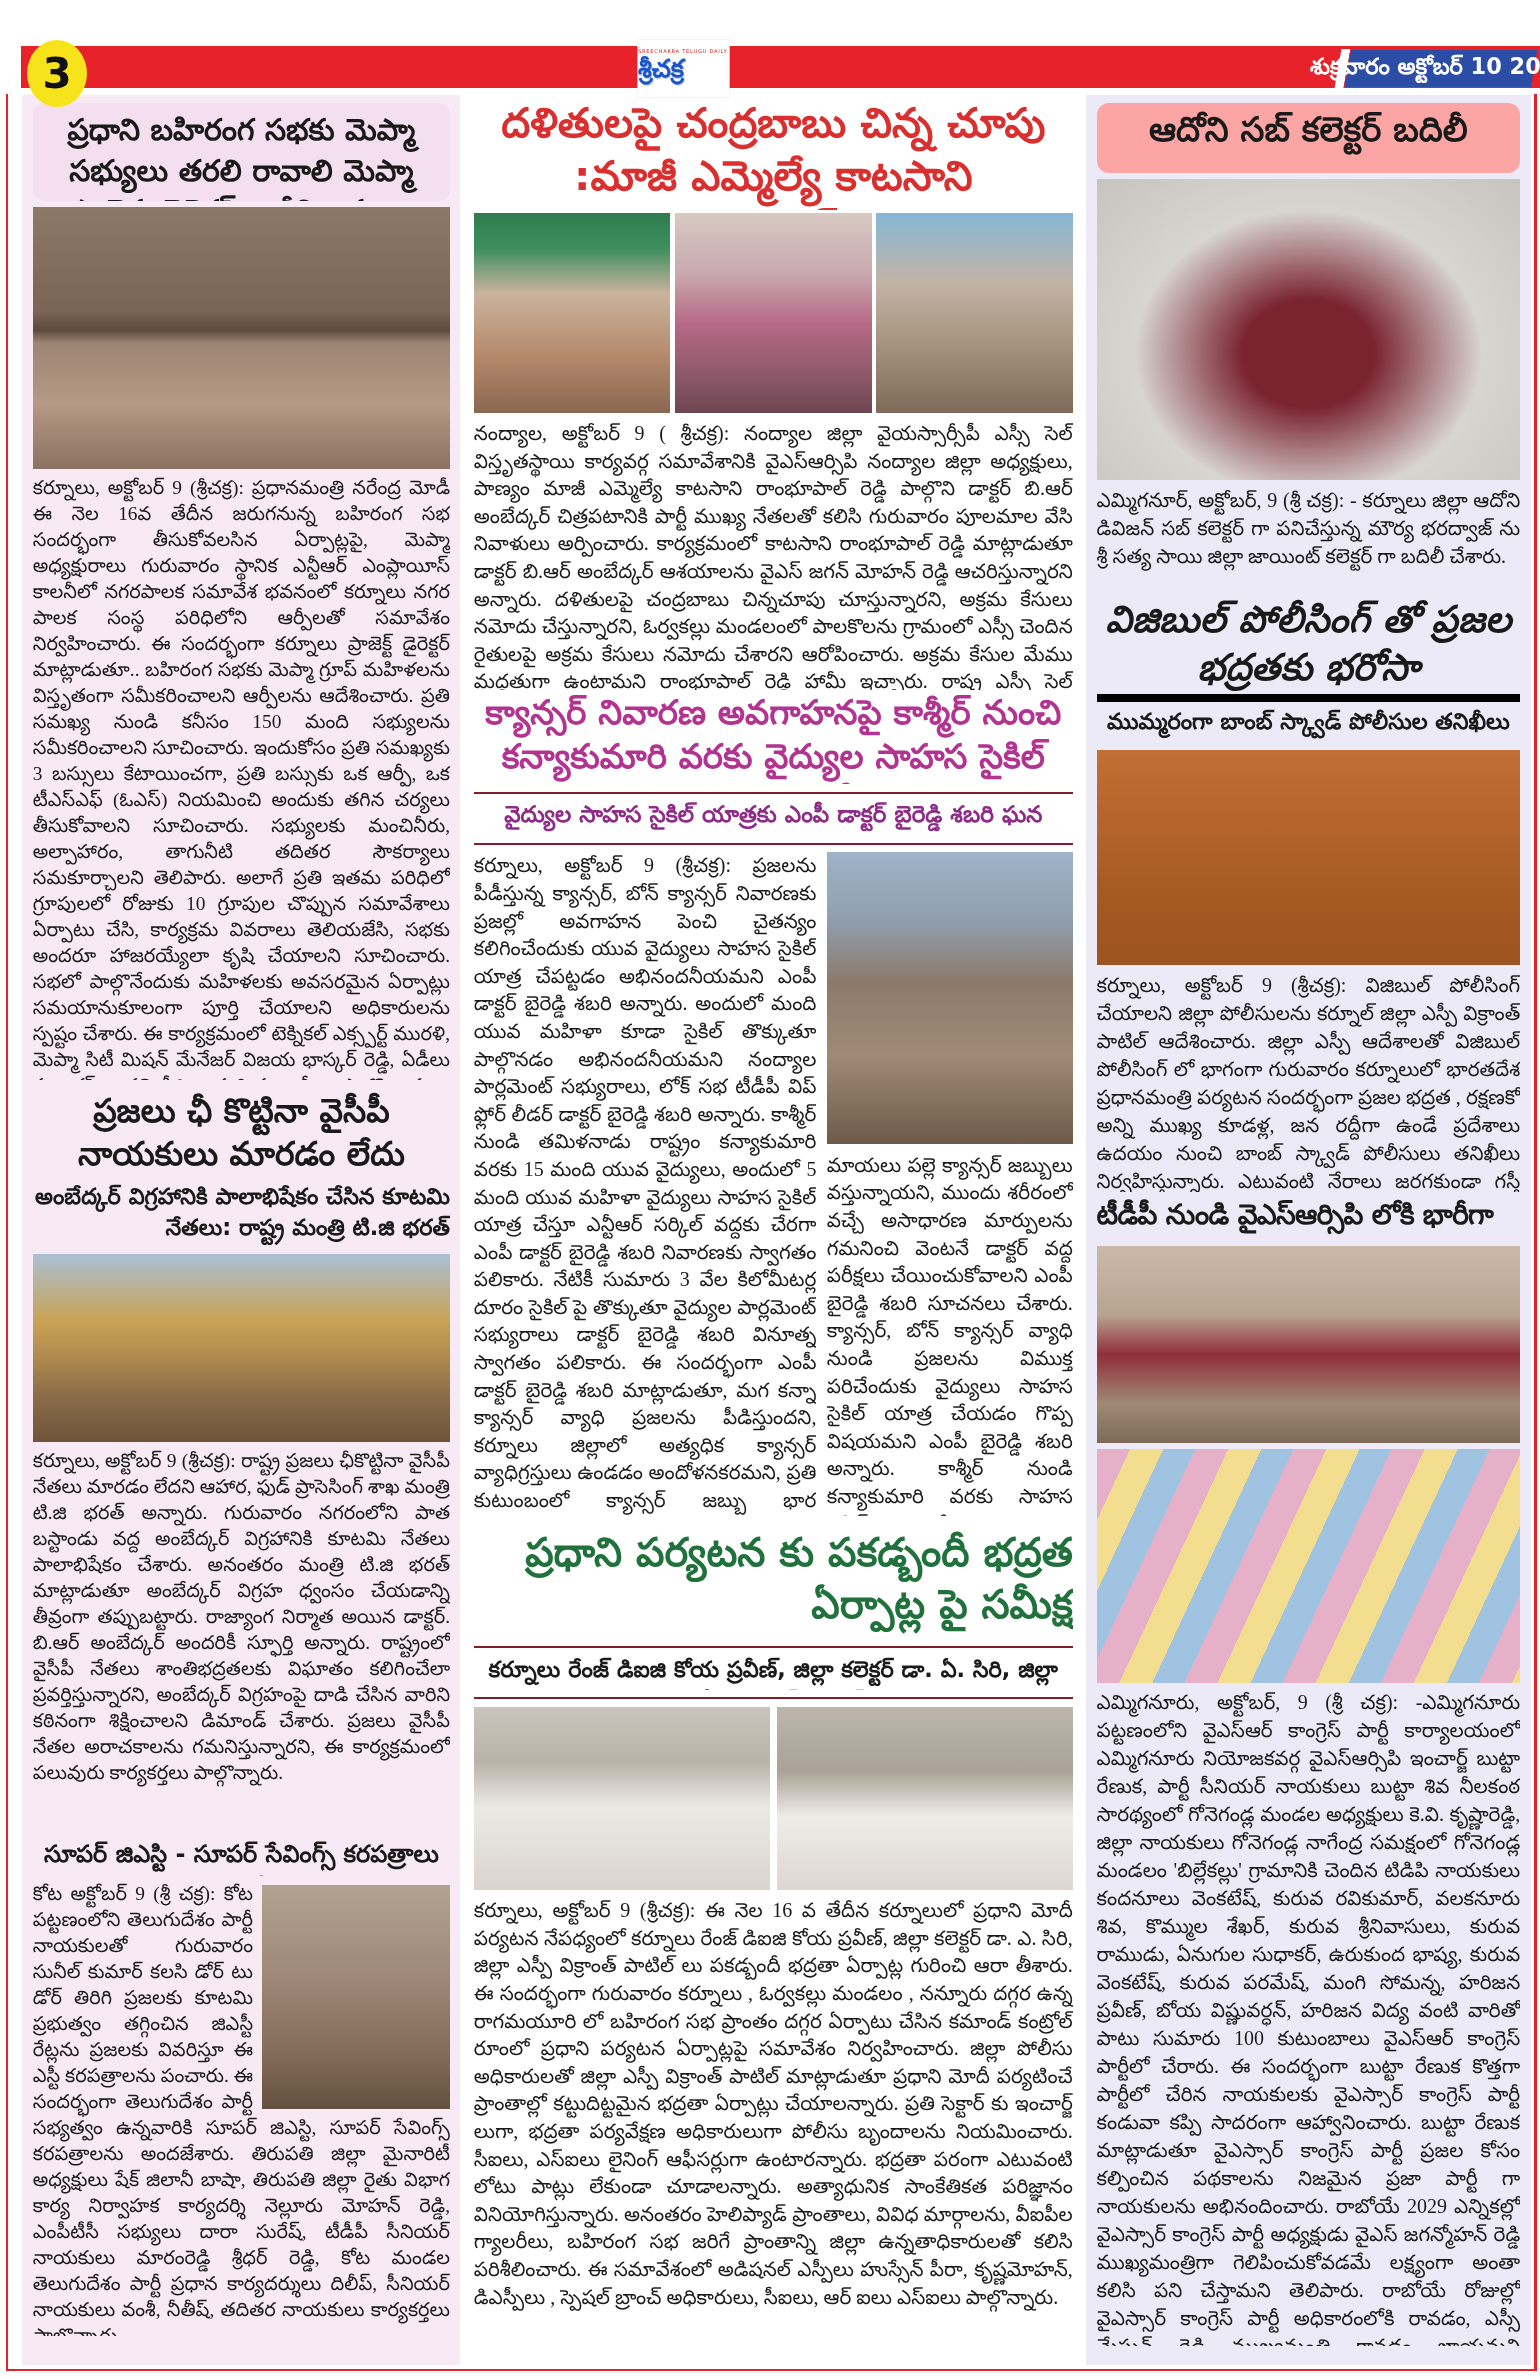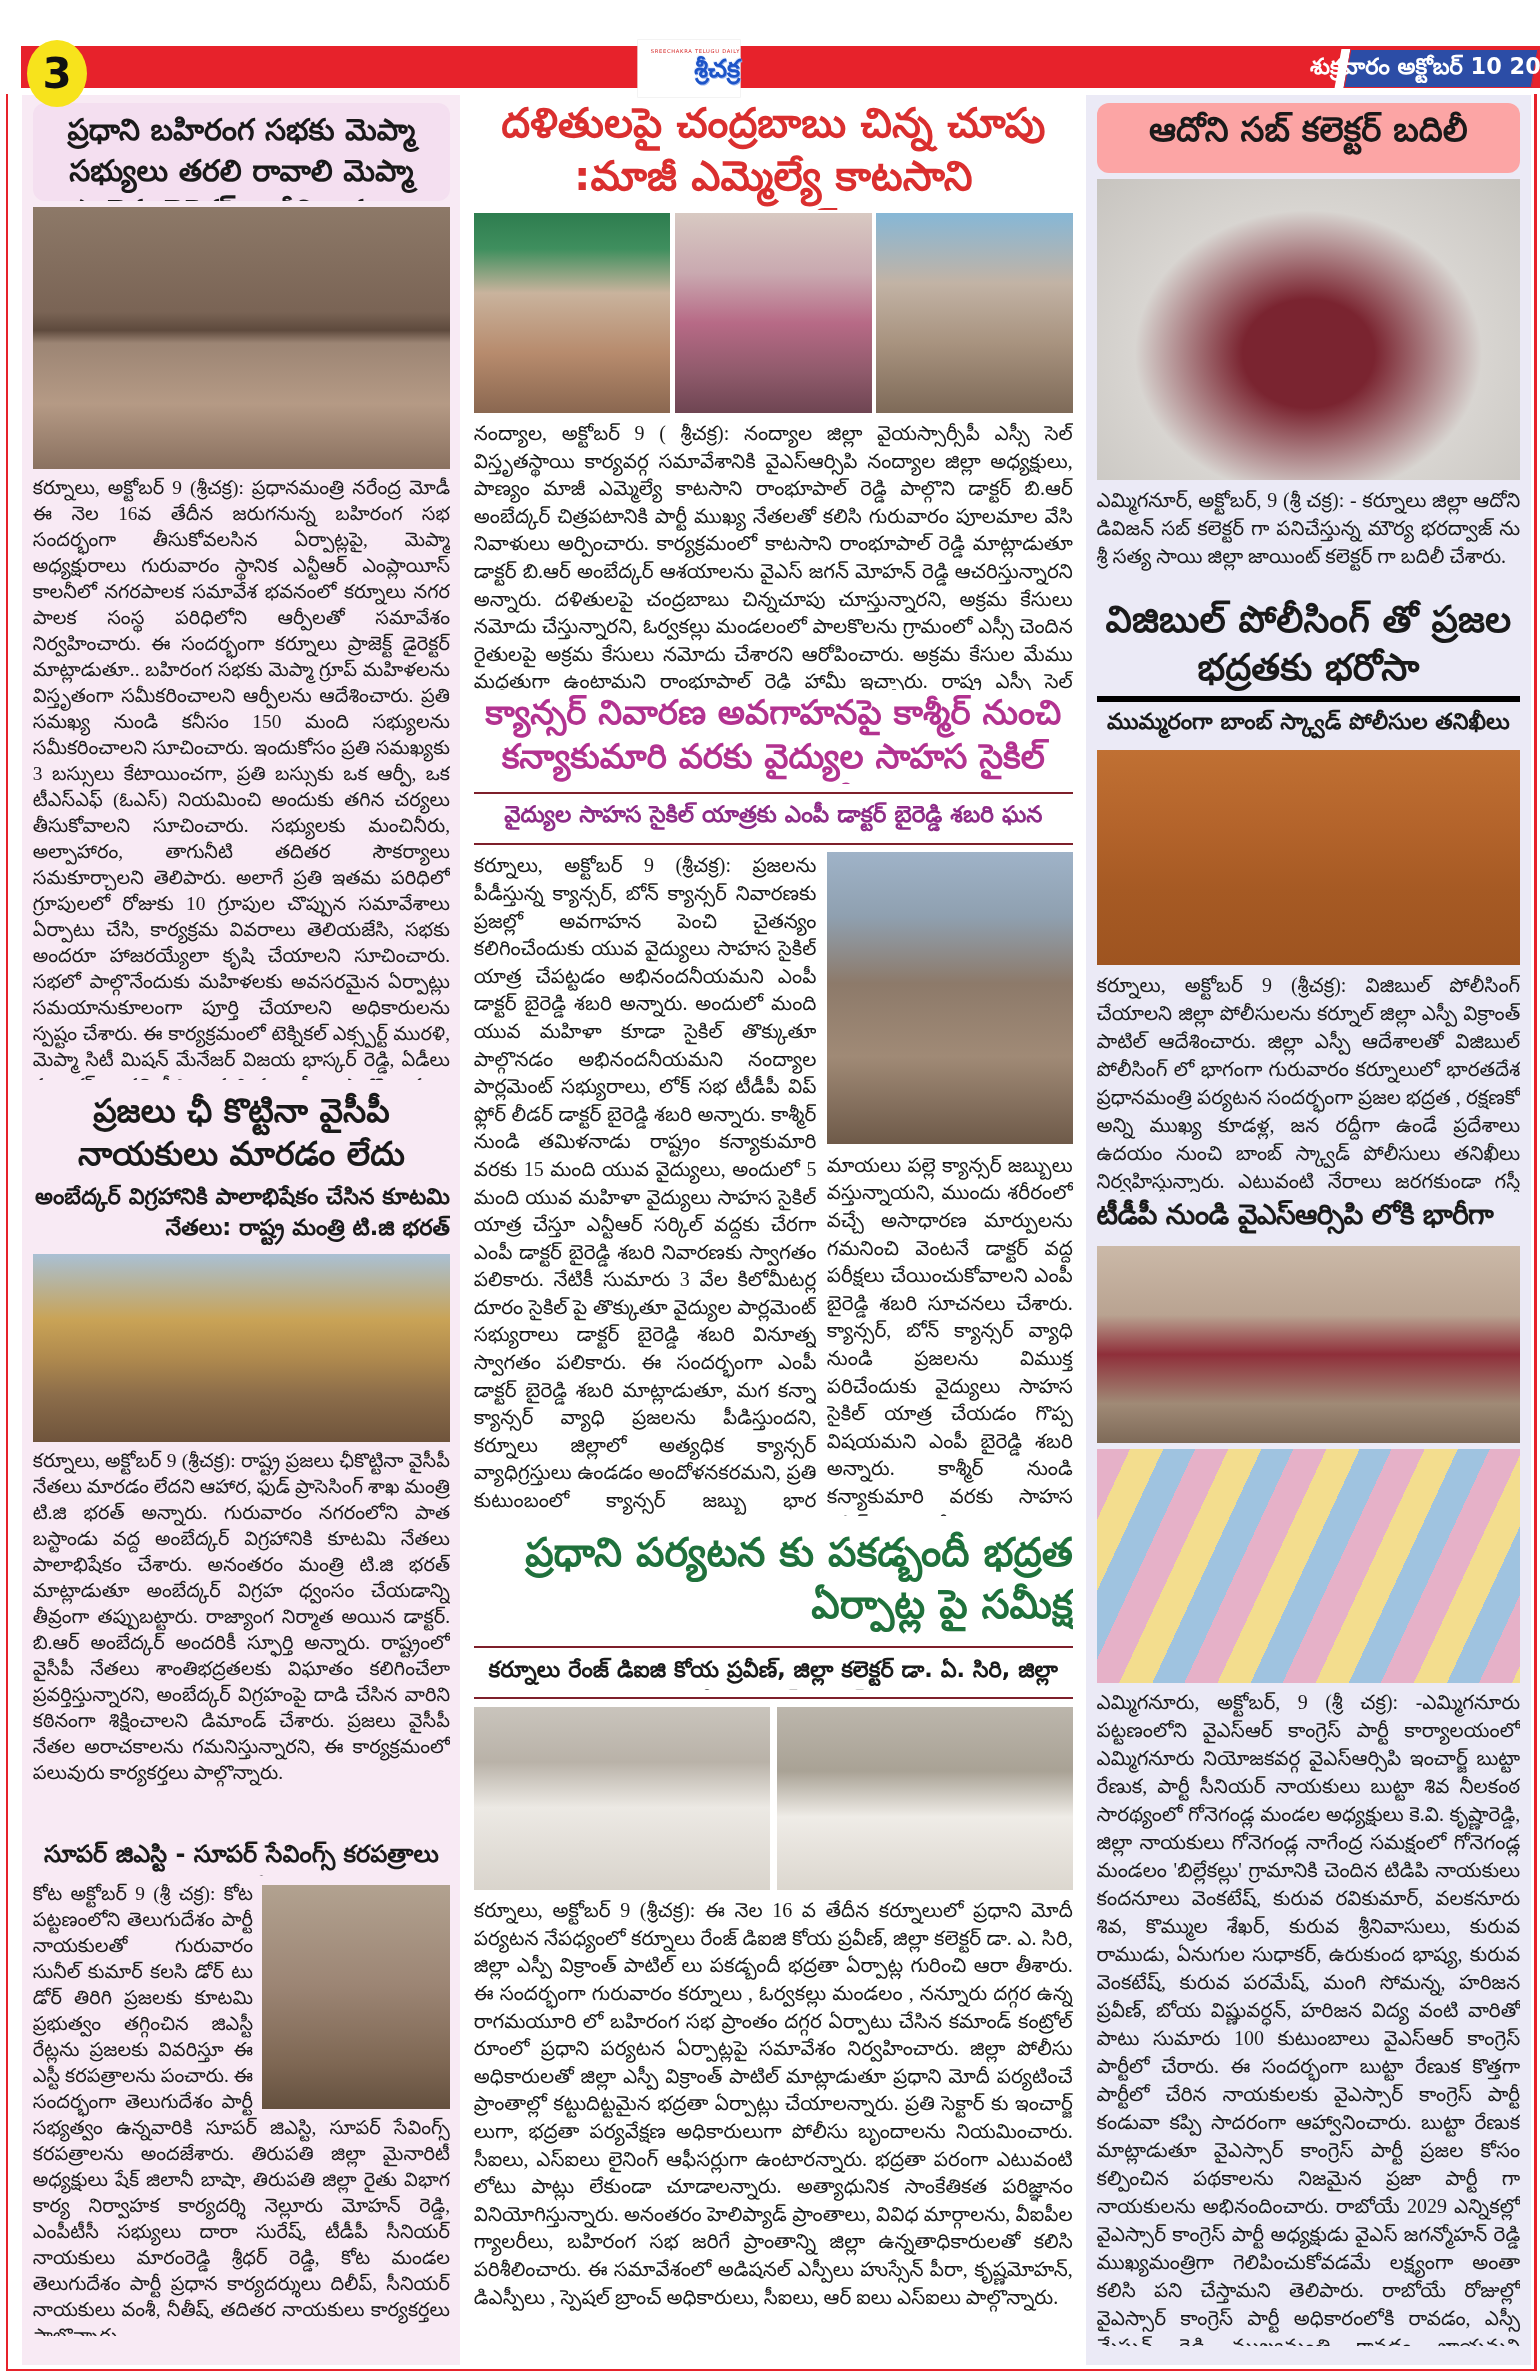--- a/index.html
+++ b/index.html
@@ -4,22 +4,22 @@
 <style>
   * { margin:0; padding:0; box-sizing:border-box; }
   body { background:#ffffff; font-family:"Liberation Serif", serif; color:#1a1a1a; }
   .page { position:relative; width:1541px; height:2377px; background:#ffffff; overflow:hidden; }
 
   
   .topbar { position:absolute; top:46px; left:21px; right:0; height:42px; background:#e7222b; }
   .page-circle { position:absolute; top:40px; left:27px; width:60px; height:67px; background:#f7e31c;
                  border-radius:50%; display:flex; align-items:center; justify-content:center; z-index:3;
                  font-family:"DejaVu Sans", sans-serif; font-weight:bold; font-size:42px; color:#111; }
-  .masthead { position:absolute; top:40px; left:638px; width:102px; height:57px; background:#ffffff; z-index:3;
-              display:flex; flex-direction:column; align-items:flex-end; justify-content:center; box-shadow:0 0 0 0.7px #eee; }
+  .masthead { position:absolute; top:40px; left:638px; width:91px; height:57px; background:#ffffff; z-index:3;
+              display:flex; flex-direction:column; align-items:flex-start; justify-content:center; box-shadow:0 0 0 0.7px #eee; }
   .masthead .tagline { font-size:5.2px; color:#d42222; letter-spacing:0.7px; font-family:"DejaVu Sans", sans-serif; }
   .masthead .logo { font-family:"DejaVu Sans", sans-serif; font-weight:bold; font-size:25px; color:#1d54c8;
                     text-shadow:0.7px 0.7px 0 #9db8ef, -0.7px -0.7px 0 #e8eefc; }
   .datebox { position:absolute; top:49px; right:6px; width:188px; height:39px; background:#2c4da6; z-index:3;
              transform:skewX(-10deg); border:1.5px solid #e7222b; box-shadow:-9px 0 0 #ffffff; 
              display:flex; align-items:center; justify-content:center; }
   .datebox span { transform:skewX(10deg); color:#ffffff; font-family:"DejaVu Sans", sans-serif;
                   font-weight:bold; font-size:22.4px; white-space:nowrap; }
 
   
@@ -76,21 +76,21 @@
   .c-ph-d { background:linear-gradient(180deg,#c9c4bc 0%,#b9b2a8 30%,#ece9e4 55%,#d9d4cc 100%); }
   .c-ph-e { background:linear-gradient(180deg,#bcb6ac 0%,#a9a295 35%,#efece7 60%,#dcd7cf 100%); }
   .c-body3 { height:452px; font-size:20px; line-height:27.6px; }
 
   
   .r-h1 { background:#fca5a5; border-radius:12px; padding:6px; font-size:34px; height:70px; overflow:hidden; }
   .r-photo1 { height:301px; margin:6px 0;
       background:radial-gradient(ellipse at 50% 58%, #7a2430 0%, #7a2430 22%, #d8d5d1 58%, #c7c4bf 100%); }
   .r-body1 { height:106px; font-size:20px; line-height:28px; }
   .r-h2 { font-size:37px; line-height:1.3; height:106px; overflow:hidden; margin-top:4.5px;
-          border-bottom:6px solid #000000; padding-bottom:3px; }
+          border-bottom:8px solid #000000; padding-bottom:3px;font-style:italic; }
   .r-sub2 { font-size:22.4px; height:36px; overflow:hidden; margin-top:6px; }
   .r-photo2 { height:215px; margin:6px 0;
       background:linear-gradient(180deg,#c07033 0%,#b4642b 35%,#a65a24 65%,#9e5420 100%); }
   .r-body2 { height:221px; font-size:20px; line-height:28px; }
   .r-h3 { font-size:28px; letter-spacing:-0.7px; height:42px; overflow:hidden; margin-top:6px; text-align:left; }
   .r-photo3 { height:197px; margin:6px 0;
       background:linear-gradient(180deg,#cbb9a8 0%,#b9a391 35%,#8f2f3a 55%,#a08a76 80%,#7e6a58 100%); }
   .r-photo4 { height:234px; margin:4.5px 0;
       background:repeating-linear-gradient(115deg,#e6b1c8 0 30px,#f3dd8e 30px 60px,#9fc3e0 60px 89px),
                  linear-gradient(180deg,#ffffff 0%,#ffffff 100%); background-blend-mode:multiply; }

